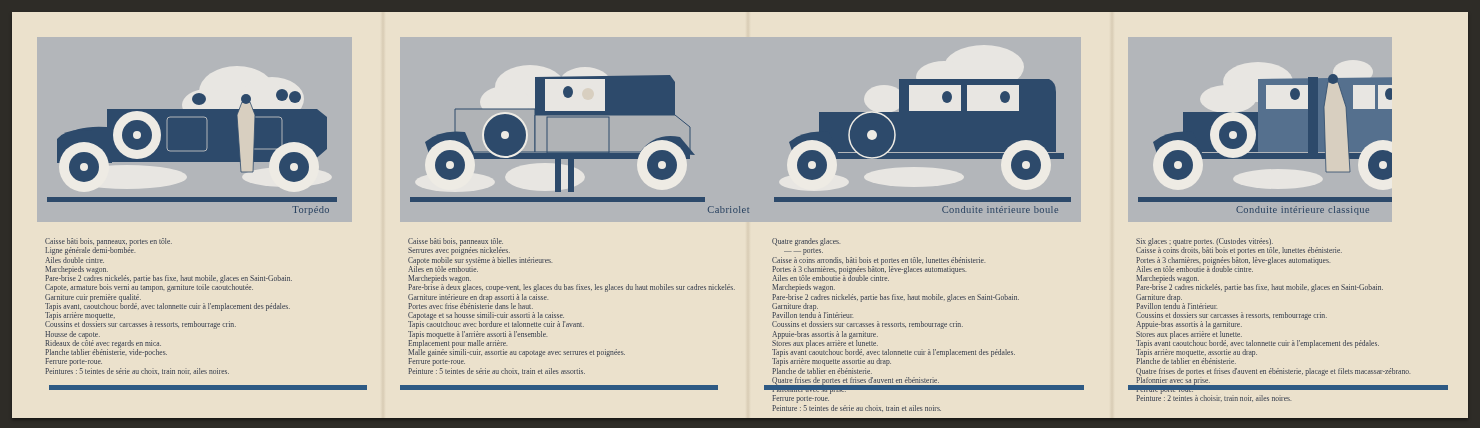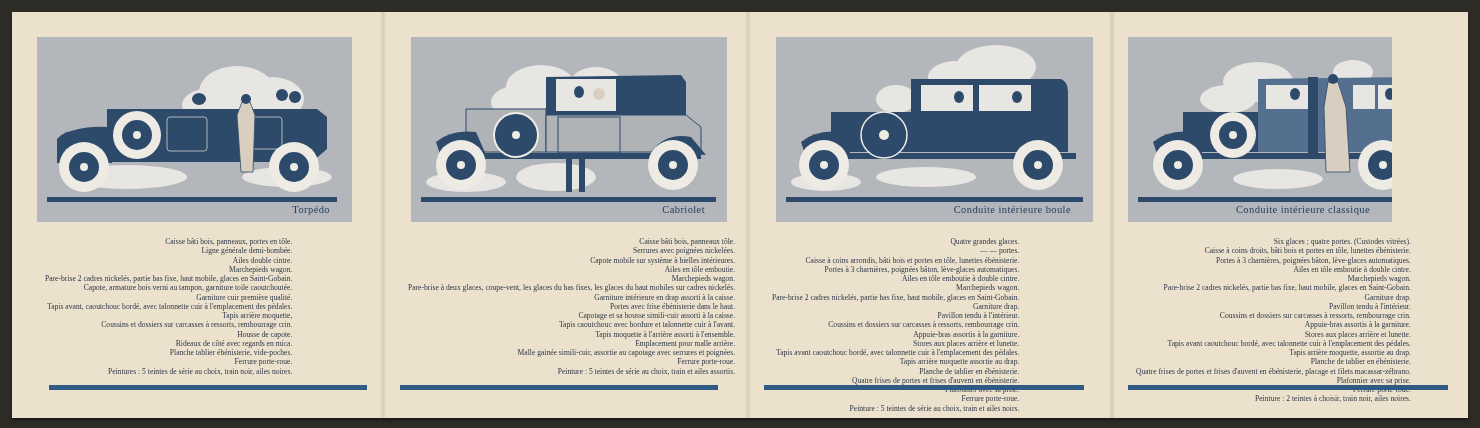--- a/index.html
+++ b/index.html
@@ -13,21 +13,21 @@
       position: absolute; left: 12px; top: 12px; width: 1456px; height: 406px;
       background: #ebe1cc;
       background-image: linear-gradient(90deg, rgba(0,0,0,0) 0, rgba(0,0,0,0) 100%);
       box-shadow: 0 2px 3px rgba(0,0,0,0.5);
     }
     .fold {
       position: absolute; top: 0; width: 6px; height: 406px;
       background: linear-gradient(90deg, rgba(160,140,110,0) 0%, rgba(160,140,110,0.25) 50%, rgba(160,140,110,0) 100%);
     }
     .panel {
-      position: absolute; top: 0; height: 406px; text-align: right;
+      position: absolute; top: 0; height: 406px;
     }
     .illus {
       position: absolute; top: 25px; height: 185px;
       background: #b3b6ba;
       overflow: hidden;
     }
     .illus svg { position: absolute; left: 0; top: 0; }
     .caption {
       position: absolute; right: 22px; bottom: 7px;
       font-size: 10.5px; color: #253f5e; letter-spacing: 0.4px;
@@ -97,21 +97,21 @@
       <li>Housse de capote.</li>
       <li>Rideaux de côté avec regards en mica.</li>
       <li>Planche tablier ébénisterie, vide-poches.</li>
       <li>Ferrure porte-roue.</li>
       <li>Peintures : 5 teintes de série au choix, train noir, ailes noires.</li>
     </ul>
     <div class="bar" style="left:12px;width:318px"></div>
   </section>
 
   <section class="panel" style="left:388px;width:330px">
-    <div class="illus" style="left:11px;width:316px">
+    <div class="illus" style="left:0;width:372px">
       <svg width="316" height="185" viewBox="0 0 316 185">
         <ellipse cx="130" cy="50" rx="35" ry="22" fill="#e8e6e2"></ellipse>
         <ellipse cx="105" cy="65" rx="25" ry="16" fill="#e8e6e2"></ellipse>
         <ellipse cx="185" cy="45" rx="25" ry="15" fill="#e8e6e2"></ellipse>
         <ellipse cx="145" cy="140" rx="40" ry="14" fill="#e8e6e2"></ellipse>
         <ellipse cx="55" cy="145" rx="40" ry="10" fill="#e8e6e2"></ellipse>
         <path d="M135 40 L270 38 L275 45 L275 78 L135 78 Z" fill="#2d4a6b"></path>
         <rect x="145" y="42" width="60" height="32" fill="#e8e6e2"></rect>
         <path d="M55 72 L135 72 L135 115 L55 115 Z" fill="#b0b3b6" stroke="#2d4a6b" stroke-width="1"></path>
         <path d="M135 78 L275 78 L290 90 L290 115 L135 115 Z" fill="#b0b3b6" stroke="#2d4a6b" stroke-width="1"></path>
@@ -149,21 +149,21 @@
       <li>Tapis moquette à l'arrière assorti à l'ensemble.</li>
       <li>Emplacement pour malle arrière.</li>
       <li>Malle gainée simili-cuir, assortie au capotage avec serrures et poignées.</li>
       <li>Ferrure porte-roue.</li>
       <li>Peinture : 5 teintes de série au choix, train et ailes assortis.</li>
     </ul>
     <div class="bar" style="left:0;width:318px"></div>
   </section>
 
   <section class="panel" style="left:752px;width:330px">
-    <div class="illus" style="left:12px;width:317px">
+    <div class="illus" style="left:0;width:317px">
       <svg width="317" height="185" viewBox="0 0 317 185">
         <ellipse cx="220" cy="30" rx="40" ry="22" fill="#e8e6e2"></ellipse>
         <ellipse cx="180" cy="40" rx="28" ry="16" fill="#e8e6e2"></ellipse>
         <ellipse cx="120" cy="62" rx="20" ry="14" fill="#e8e6e2"></ellipse>
         <ellipse cx="150" cy="140" rx="50" ry="10" fill="#e8e6e2"></ellipse>
         <ellipse cx="50" cy="145" rx="35" ry="9" fill="#e8e6e2"></ellipse>
         <path d="M135 42 L285 42 Q292 45 292 55 L292 115 L135 115 Z" fill="#2d4a6b"></path>
         <rect x="145" y="48" width="52" height="26" fill="#e8e6e2"></rect>
         <rect x="203" y="48" width="52" height="26" fill="#e8e6e2"></rect>
         <path d="M55 75 L135 75 L135 115 L55 115 Z" fill="#2d4a6b"></path>

